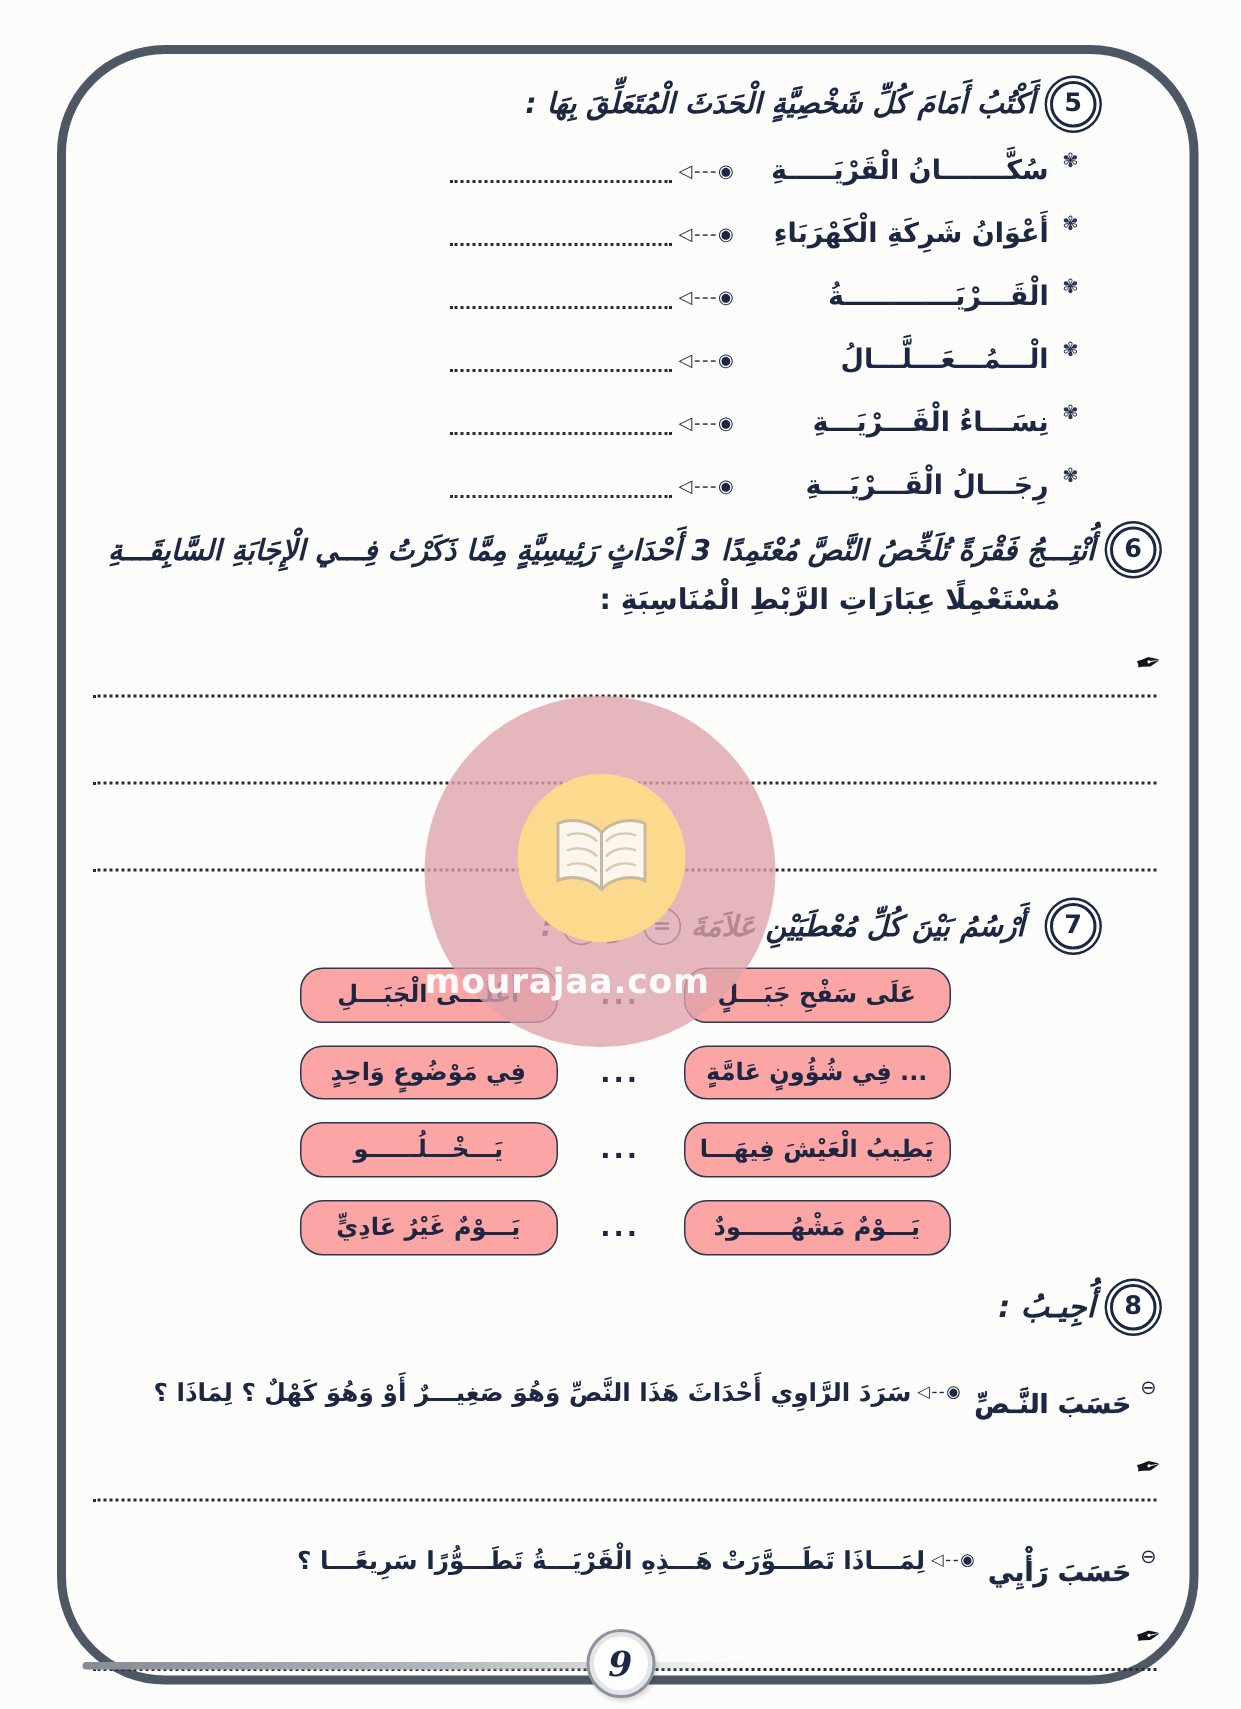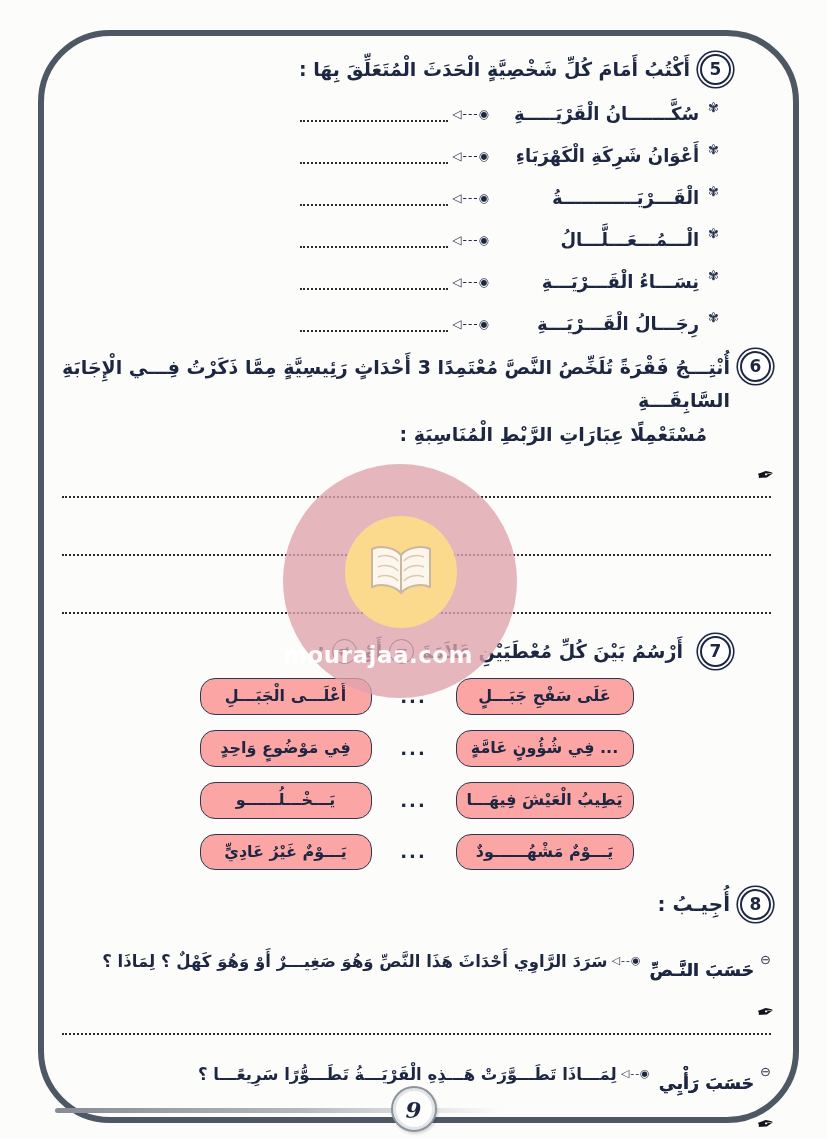--- a/index.html
+++ b/index.html
@@ -21,21 +21,21 @@
   
   .qbadge{
     display:inline-flex; align-items:center; justify-content:center;
     width:27px; height:27px; border-radius:50%;
     border:2px solid #1d2742;
     box-shadow:0 0 0 2px #fcfcfa, 0 0 0 3.6px #1d2742;
     font-weight:bold; font-size:17px; color:#1d2742;
     flex:0 0 auto; margin-left:10px; background:#fff;
   }
   .q-head{display:flex; align-items:center; line-height:1.8;}
-  .q-title{font-weight:bold; font-size:19px; white-space:nowrap;}
+  .q-title{font-weight:bold; font-size:19px; white-space:nowrap;font-style:italic;}
   
   .q5-head{padding-right:40px; margin-bottom:12px;}
   .q5-items{padding-right:52px;}
   .q5-row{display:flex; align-items:center; height:31px; margin-bottom:11px;margin-top:11px;}
   .flower-icon::before{content:"✾";}
   .flower-icon{font-size:13px; color:#2a3550; margin-left:9px; transform:translateY(-6px);}
   .q5-label{
     display:inline-block; width:205px; font-weight:bold; font-size:18px;
     white-space:nowrap; line-height:1.9; overflow:visible;
   }

